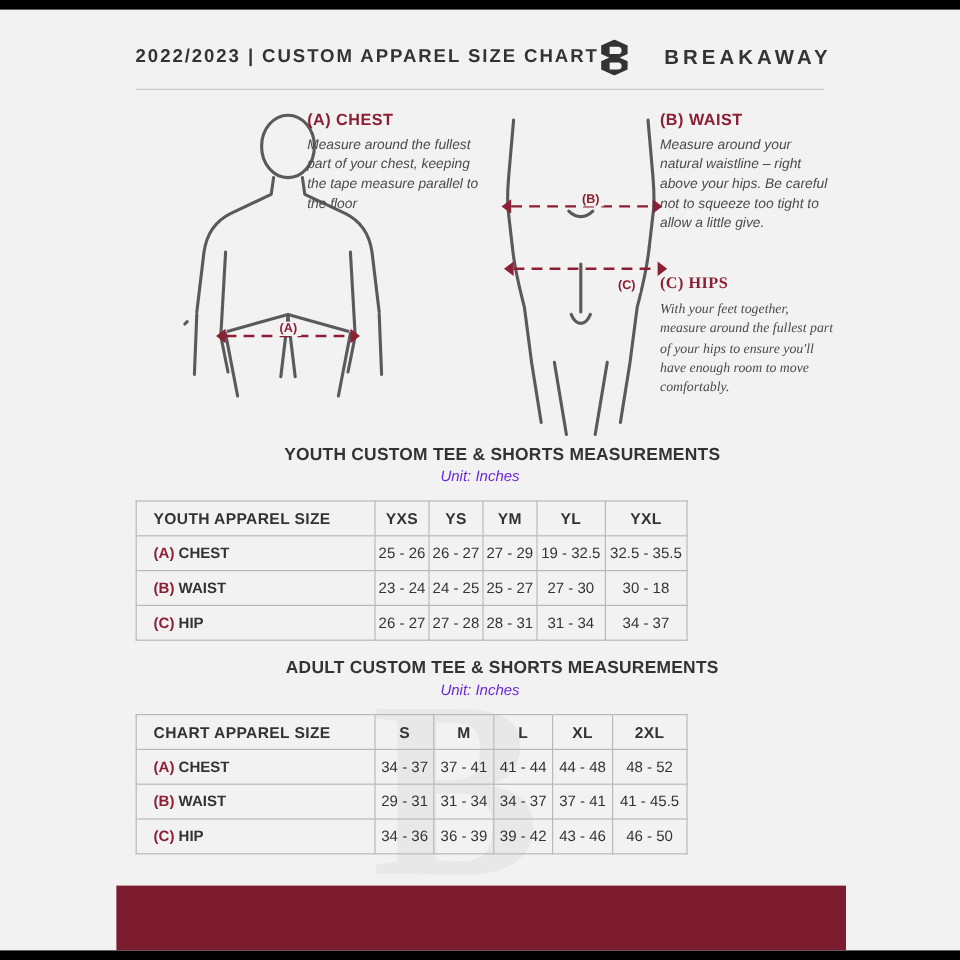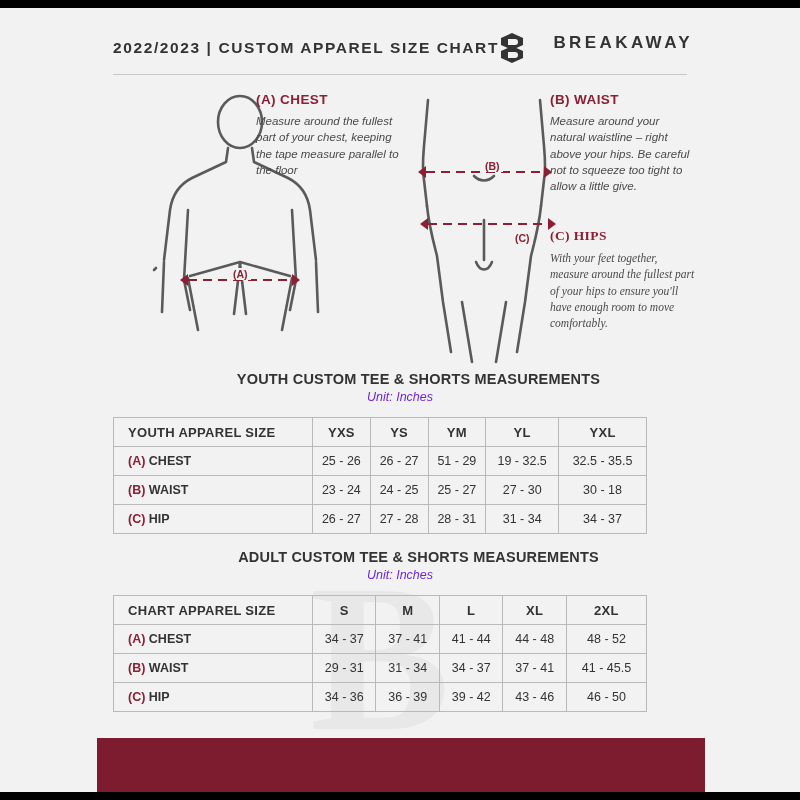--- a/index.html
+++ b/index.html
@@ -52,20 +52,21 @@
     font-size: 15.5px;
     font-weight: bold;
     letter-spacing: 1.6px;
     color: #333;
   }
   .brand-wrap {
     position: absolute;
     right: 107px;
     top: 25px;
     display: flex;
+    align-items: center;
     gap: 28px;
   }
   .brand-mark {
     width: 26px;
     height: 30px;
     position: relative;
   }
   .brand-name {
     font-size: 17px;
     font-weight: bold;
@@ -140,21 +141,21 @@
     font-size: 12.5px;
     font-style: italic;
     color: #6d28d9;
     margin-top: 3px;
   }
 
   
   table.sizes {
     position: absolute;
     border-collapse: collapse;
-    width: 534px;
+    width: 460px;
     left: 113px;
     z-index: 2;
     background: transparent;
   }
   table.sizes td, table.sizes th {
     border: 1px solid #b9b9b9;
     height: 28px;
     font-size: 12.5px;
     color: #333;
     text-align: center;
@@ -290,21 +291,21 @@
       <th>YXS</th>
       <th>YS</th>
       <th>YM</th>
       <th>YL</th>
       <th>YXL</th>
     </tr>
     <tr>
       <td class="rowlabel"><span class="tag">(A)</span> <span>CHEST</span></td>
       <td>25 - 26</td>
       <td>26 - 27</td>
-      <td>51 - 29</td>
+      <td>27 - 29</td>
       <td>19 - 32.5</td>
       <td>32.5 - 35.5</td>
     </tr>
     <tr>
       <td class="rowlabel"><span class="tag">(B)</span> <span>WAIST</span></td>
       <td>23 - 24</td>
       <td>24 - 25</td>
       <td>25 - 27</td>
       <td>27 - 30</td>
       <td>30 - 18</td>

